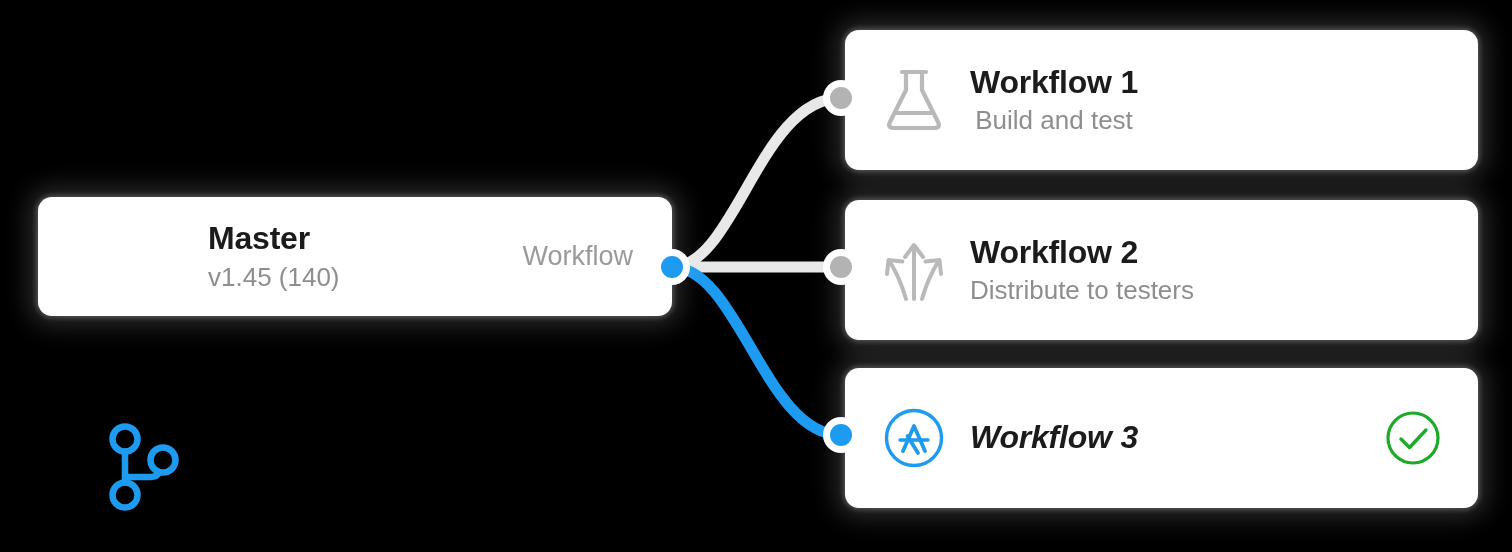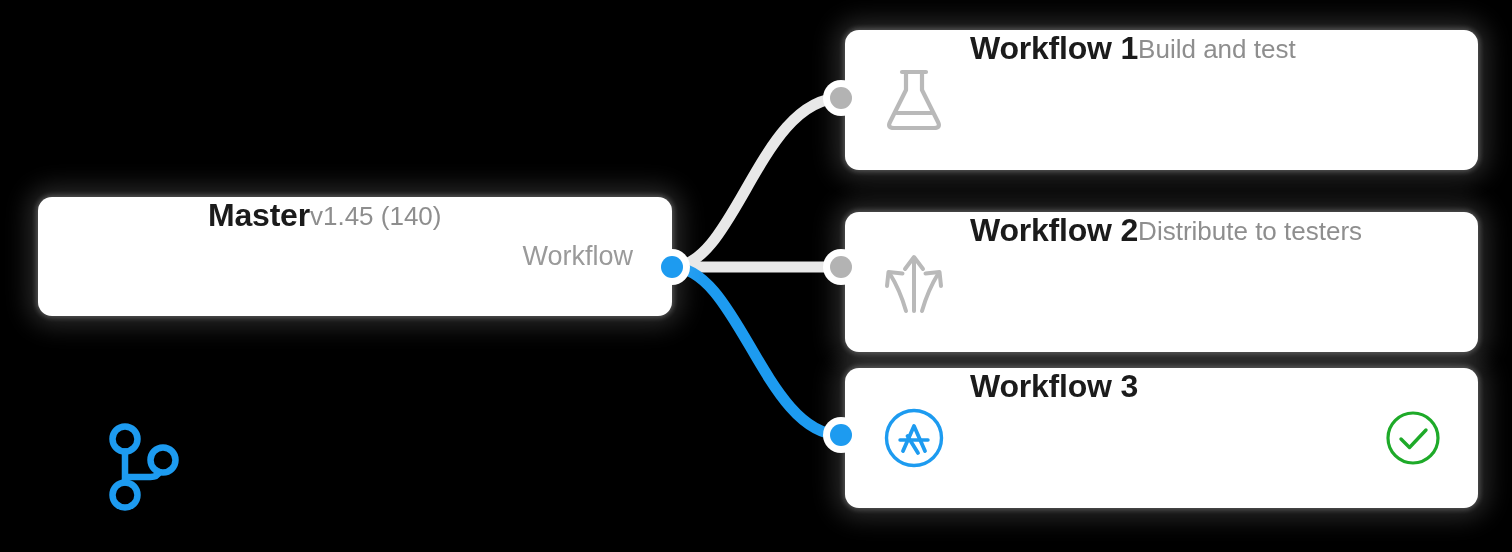--- a/index.html
+++ b/index.html
@@ -44,37 +44,37 @@
     top: 197px;
     width: 634px;
     height: 119px;
   }
   .card-wf {
     left: 845px;
     width: 633px;
     height: 140px;
   }
   #card-wf1 { top: 30px; }
-  #card-wf2 { top: 212px; }
-  #card-wf3 { top: 368px; }
+  #card-wf2 { top: 200px; }
+  #card-wf3 { top: 368px; font-style: italic; }
 
   
   .card-icon {
     position: absolute;
     display: flex;
     align-items: center;
     justify-content: center;
   }
   #icon-branch  { left: 67px;  top: 225px; width: 76px; height: 90px; }
   .wf-icon      { left: 30px;  top: 0; bottom: 0; margin: auto 0; width: 78px; height: 68px; }
 
   .card-text {
     position: absolute;
     display: flex;
-    flex-direction: row;
+    flex-direction: column;
     justify-content: center;
   }
   .card-title {
     font-size: 32px;
     font-weight: bold;
     color: #1b1b1b;
     letter-spacing: -0.2px;
     line-height: 1.18;
     white-space: nowrap;
   }

